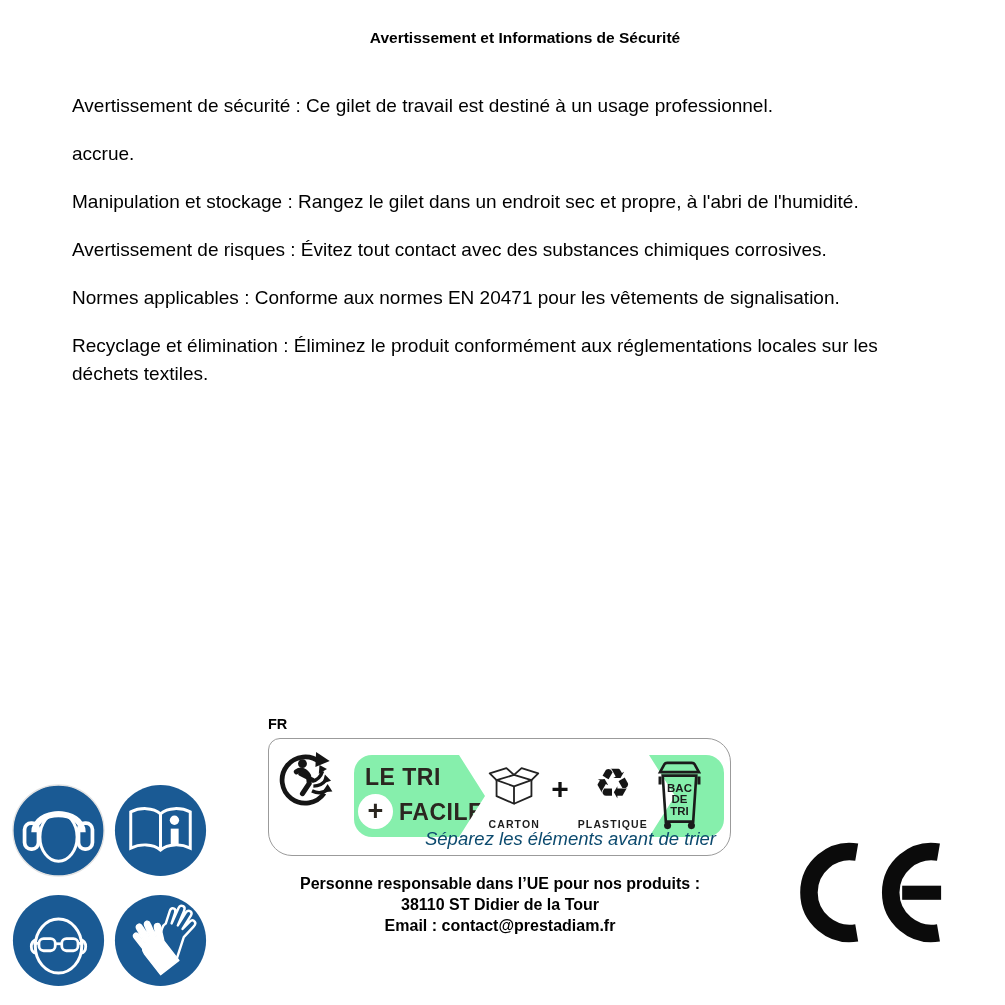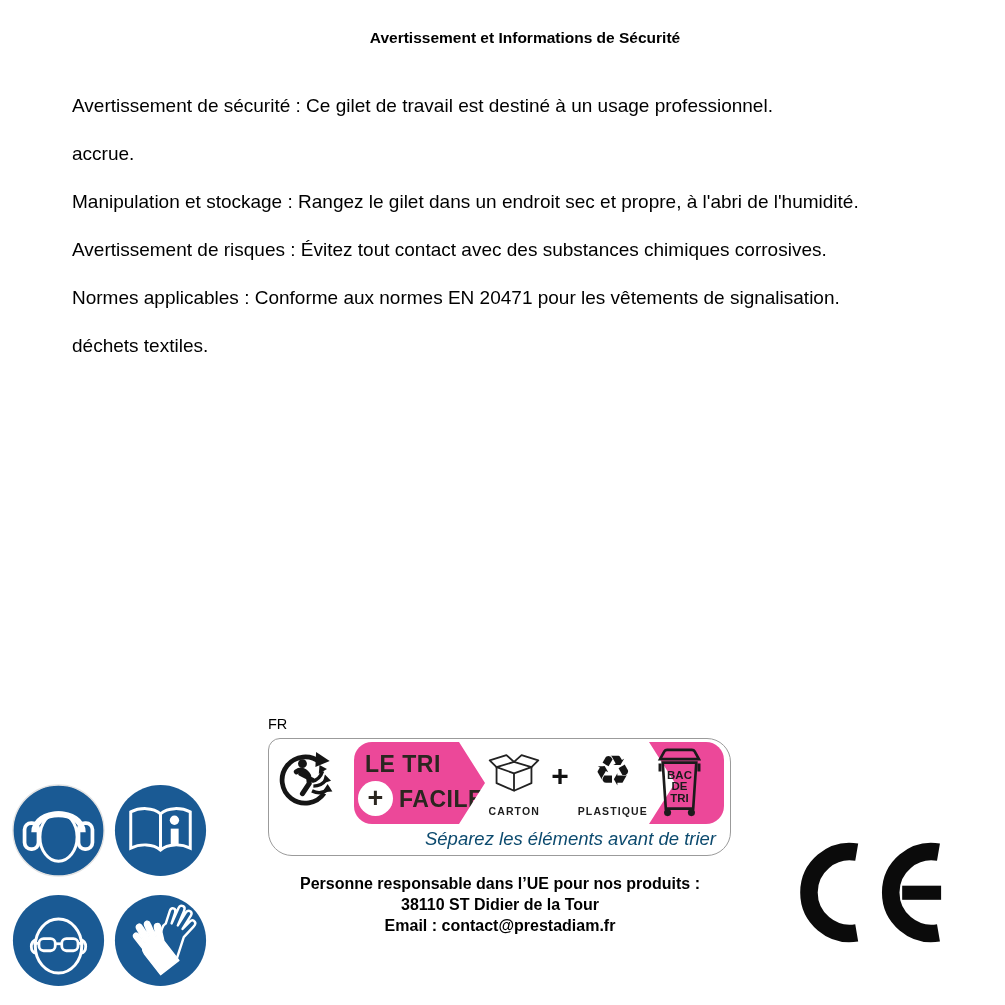--- a/index.html
+++ b/index.html
@@ -21,30 +21,30 @@
 
   
   .picto-grid { position:absolute; left:12px; top:784px; width:196px; height:204px; }
   .picto { position:absolute; width:93px; height:93px; }
   .picto.p1 { left:0;   top:0; }
   .picto.p2 { left:102px; top:0; }
   .picto.p3 { left:0;   top:110px; }
   .picto.p4 { left:102px; top:110px; }
 
   
-  .fr-label { position:absolute; left:268px; top:716px; font-size:14.5px; font-weight:normal; }
+  .fr-label { position:absolute; left:268px; top:716px; font-size:14.5px; font-weight:bold; }
   .tri-box {
     position:absolute; left:268px; top:738px; width:463px; height:118px;
     background:#fff; border:1.5px solid #9b9b9b;
     border-radius:12px 24px 24px 24px;
   }
   .triman { position:absolute; left:9px; top:7px; width:68px; height:68px; }
   .tri-band {
-    position:absolute; left:85px; top:3px; width:370px; height:82px;
-    background:#ec4899; border-radius:18px;text-decoration:underline;
+    position:absolute; left:85px; top:16px; width:370px; height:82px;
+    background:#86efac; border-radius:18px;text-decoration:underline;
   }
   .le-tri { position:absolute; left:11px; top:9px; font-size:23px; font-weight:800; color:#2B2620; letter-spacing:0.5px; }
   .plus-circle {
     position:absolute; left:4px; top:39px; width:35px; height:35px; border-radius:50%;
     background:#fff; display:flex; align-items:center; justify-content:center;
     font-size:27px; font-weight:800; color:#2B2620; line-height:1;
   }
   .facile { position:absolute; left:45px; top:44px; font-size:23px; font-weight:800; color:#2B2620; letter-spacing:0.5px; }
   .sort-chevron {
     position:absolute; left:105px; top:0; width:216px; height:82px; background:#fff;
@@ -88,20 +88,21 @@
     <p>
         <span class="ln">Manipulation et stockage : Rangez le gilet dans un endroit sec et propre, à l'abri de l'humidité.</span>
       </p>
     <p>
         <span class="ln">Avertissement de risques : Évitez tout contact avec des substances chimiques corrosives.</span>
       </p>
     <p>
         <span class="ln">Normes applicables : Conforme aux normes EN 20471 pour les vêtements de signalisation.</span>
       </p>
     <p>
+        <span class="ln">Recyclage et élimination : Éliminez le produit conformément aux réglementations locales sur les</span>
         <span class="ln">déchets textiles.</span>
       </p>
   </div>
 
   <div class="picto-grid">
     <svg class="picto p1" viewBox="0 0 100 100">
       <circle cx="50" cy="50" r="49" fill="#1A5A94" stroke="#e3e3e3" stroke-width="1.5"></circle>
       <path d="M24 52 C24 26 76 26 76 52" fill="none" stroke="#fff" stroke-width="6.5"></path>
       <ellipse cx="50" cy="57" rx="20" ry="26" fill="none" stroke="#fff" stroke-width="3.2"></ellipse>
       <rect x="13.5" y="42" width="15" height="28" rx="7" fill="none" stroke="#fff" stroke-width="4"></rect>

